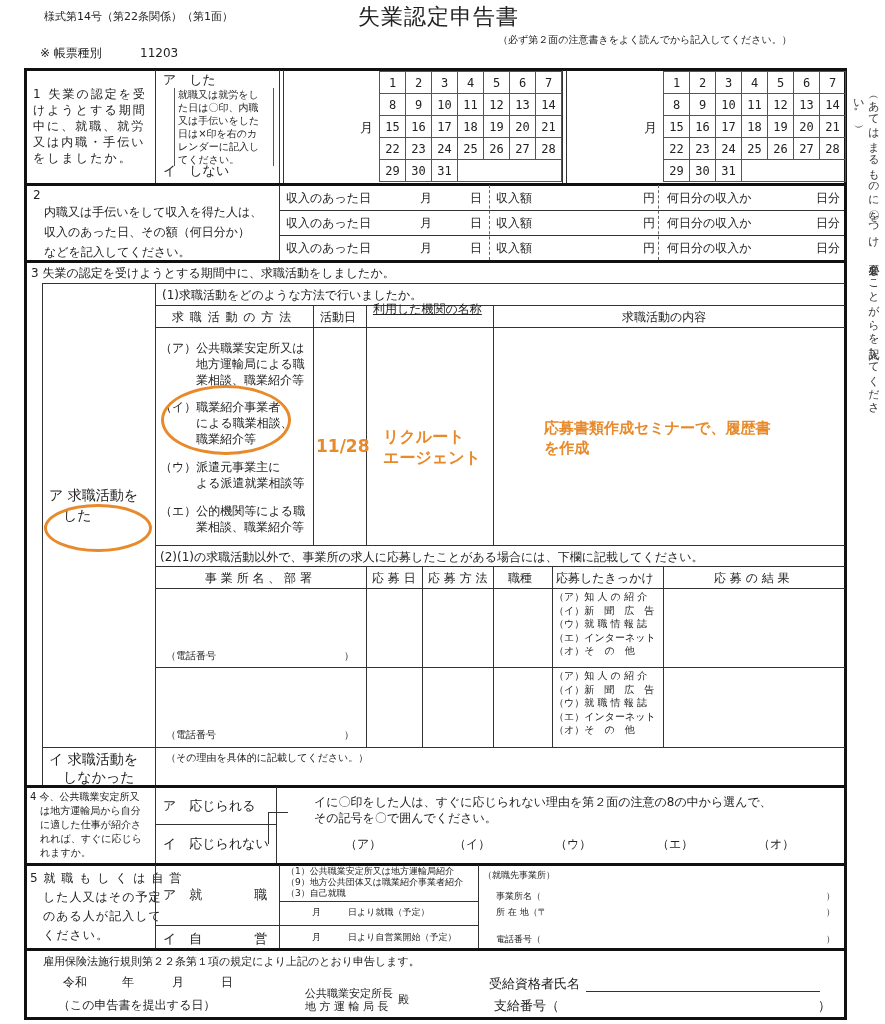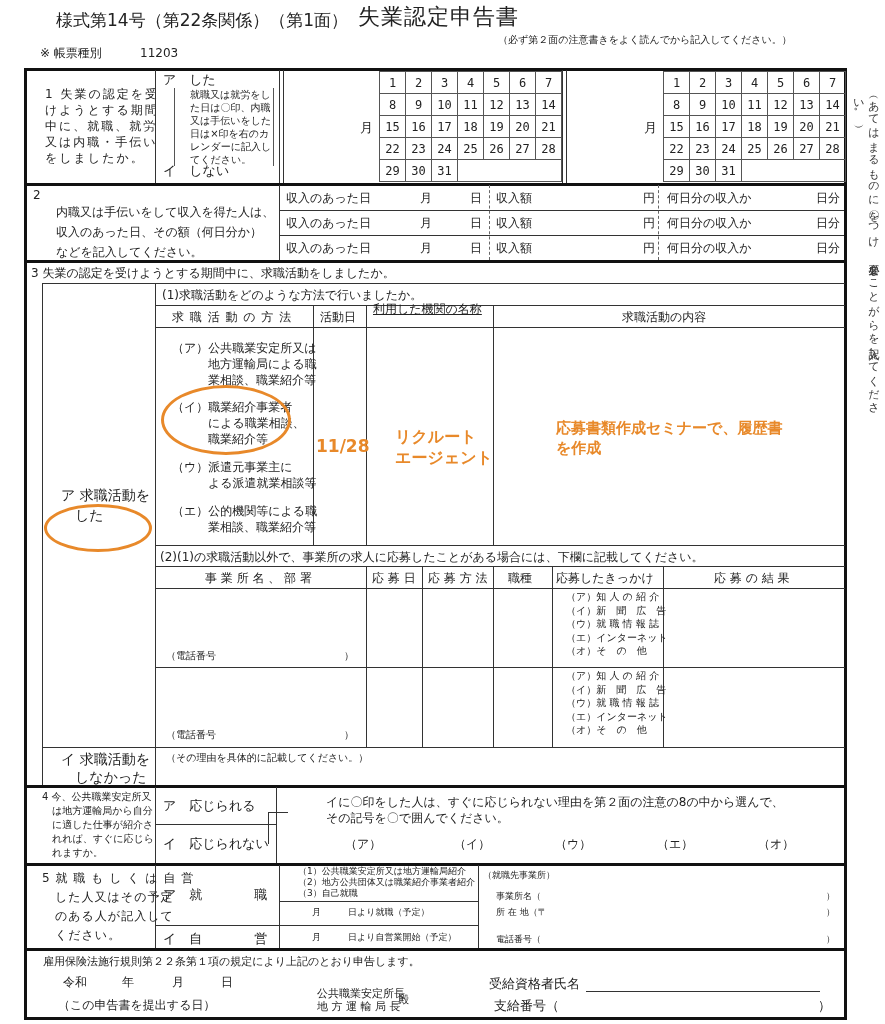--- a/index.html
+++ b/index.html
@@ -9,28 +9,28 @@
   .t { position: absolute; white-space: nowrap; font-size: 12px; line-height: 1.2; }
   .hl { position: absolute; background: #333; height: 1px; }
   .vl { position: absolute; background: #333; width: 1px; }
   .hlt { position: absolute; background: #111; height: 3px; }
   .vlt { position: absolute; background: #111; width: 3px; }
   .dash { position: absolute; width: 0; border-left: 1px dashed #666; }
   .cal { position: absolute; border-collapse: collapse; }
   .cal td { border: 1px solid #555; width: 26px; height: 22px; text-align: center; font-size: 12px; font-family: "DejaVu Sans Mono", monospace; }
   .orange { color: #E8892A; font-weight: bold; }
   .circle { position: absolute; border: 3px solid #E8892A; border-radius: 50%; }
-  .multi { position: absolute; font-size: 12px; line-height: 16px; white-space: pre; margin-left: 12px; }
+  .multi { position: absolute; font-size: 12px; line-height: 16px; white-space: pre; }
   .vert { position: absolute; writing-mode: vertical-rl; font-size: 11px; letter-spacing: 1px; color: #333; }
   .sm { font-size: 10px; }
 </style>
 </head>
 <body>
 
-<div class="t" style="left:56px;top:10px;font-size:17px;">様式第14号（第22条関係）（第1面）</div>
+<div class="t" style="left:44px;top:10px;font-size:11px;">様式第14号（第22条関係）（第1面）</div>
 <div class="t" style="left:358px;top:4px;font-size:22px;letter-spacing:1px;">失業認定申告書</div>
 <div class="t" style="left:498px;top:34px;font-size:10px;">（必ず第２面の注意書きをよく読んでから記入してください。）</div>
 <div class="t" style="left:40px;top:46px;font-size:12px;">※ 帳票種別</div>
 <div class="t" style="left:140px;top:46px;font-size:12px;">11203</div>
 
 <div class="vert" style="left:850px;top:92px;height:340px;">（あてはまるものに〇をつけ、必要なことがらを記入してください。）</div>
 
 <div class="hlt" style="left:24px;top:68px;width:823px;"></div>
 <div class="hlt" style="left:24px;top:1017px;width:823px;"></div>
 <div class="vlt" style="left:24px;top:68px;height:952px;"></div>
@@ -312,21 +312,21 @@
 　ください。</div>
   <div class="vl" style="left:155px;top:865px;height:84px;"></div>
   <div class="vl" style="left:279px;top:865px;height:84px;"></div>
   <div class="vl" style="left:478px;top:865px;height:84px;"></div>
   <div class="hl" style="left:155px;top:925px;width:124px;"></div>
   <div class="hl" style="left:279px;top:901px;width:199px;"></div>
   <div class="hl" style="left:279px;top:925px;width:199px;"></div>
   <div class="t" style="left:163px;top:887px;font-size:13px;">ア　就　　　　職</div>
   <div class="t" style="left:163px;top:931px;font-size:13px;">イ　自　　　　営</div>
   <div class="multi" style="left:286px;top:866px;font-size:9px;line-height:11px;">（1）公共職業安定所又は地方運輸局紹介
-（2）地方公共団体又は職業紹介事業者紹介
+（9）地方公共団体又は職業紹介事業者紹介
 （3）自己就職</div>
   <div class="t sm" style="left:312px;top:907px;font-size:9px;">月　　　日より就職（予定）</div>
   <div class="t sm" style="left:312px;top:932px;font-size:9px;">月　　　日より自営業開始（予定）</div>
   <div class="t sm" style="left:483px;top:870px;font-size:9px;">（就職先事業所）</div>
   <div class="t sm" style="left:496px;top:891px;font-size:9px;">事業所名（</div>
   <div class="t sm" style="left:826px;top:891px;font-size:9px;">）</div>
   <div class="t sm" style="left:496px;top:907px;font-size:9px;">所 在 地（〒</div>
   <div class="t sm" style="left:826px;top:907px;font-size:9px;">）</div>
   <div class="t sm" style="left:496px;top:934px;font-size:9px;">電話番号（</div>
   <div class="t sm" style="left:826px;top:934px;font-size:9px;">）</div>

